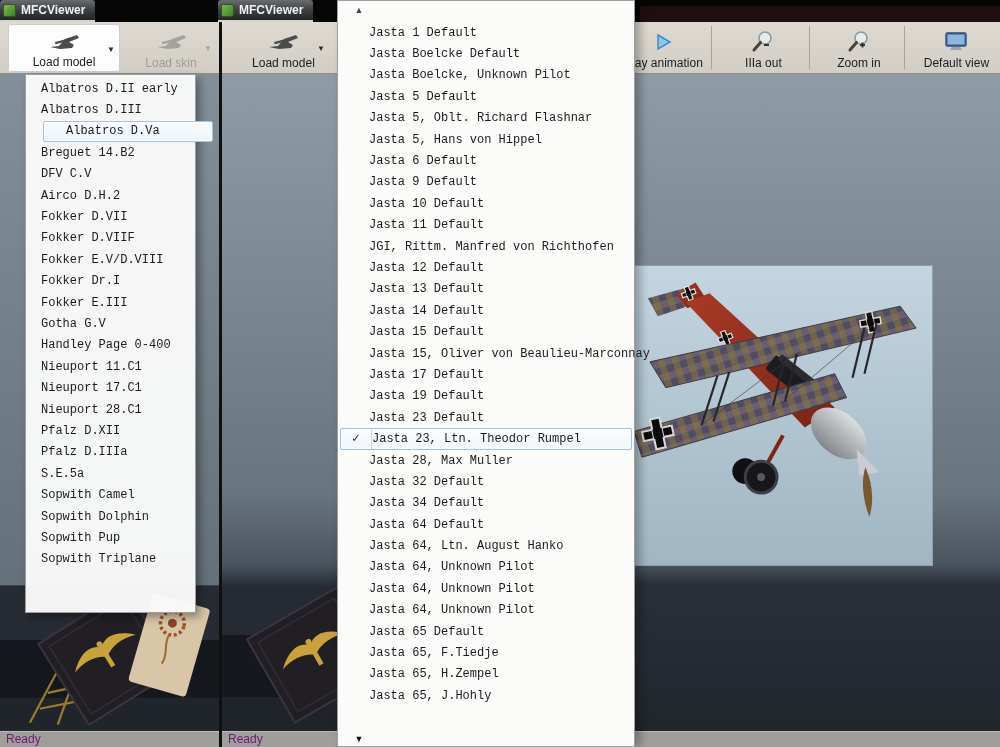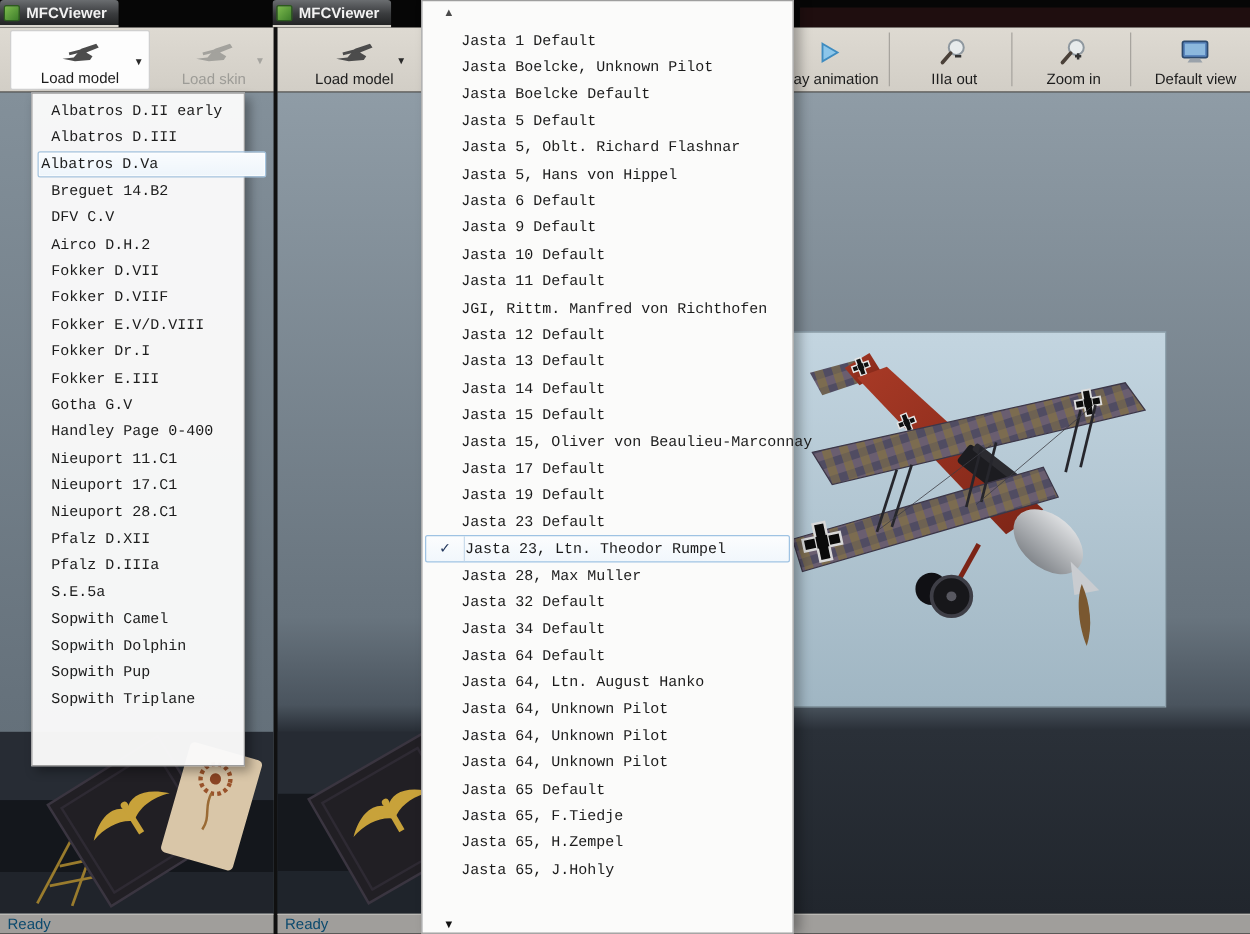--- a/index.html
+++ b/index.html
@@ -47,40 +47,40 @@
   .vp1 { background:linear-gradient(#83909a,#66727c 480px,#5d6972); }
   .vp2 { background:linear-gradient(#8f9ca6,#68747e 420px,#4a545e 490px,#2a3038 510px,#21262d); }
   .darkscene { position:absolute; left:0; top:511px; width:100%; height:146px; overflow:hidden; }
   .panel3d {
     position:absolute; left:411px; top:191px; width:300px; height:301px;
     background:linear-gradient(#c3d5e0,#a0b6c3); border:1px solid #8fa3ae;
   }
   
   .statusbar {
     position:absolute; left:0; bottom:0; right:0; height:16px; background:#a09e9b;
-    border-top:1px solid #bcbab6; color:#0c4a6e; padding:1px 6px; line-height:13px;
+    border-top:1px solid #bcbab6; color:#701a75; padding:1px 6px; line-height:13px;
   }
   
   .menu { position:absolute; background:#fbfbfa; border:1px solid #9e9e9e; z-index:50; }
   .model-menu {
     left:25px; top:74px; width:171px; height:539px; padding-top:3px;
     background:rgba(250,250,250,0.97); box-shadow:4px 4px 8px rgba(0,0,0,0.35); overflow:visible;
   }
   .skin-menu {
     left:337px; top:0; width:298px; height:747px; padding-top:21px;
     box-shadow:5px 0 9px rgba(0,0,0,0.30);
   }
   .mi { position:relative; height:21.4px; display:flex; align-items:center; cursor:default;font-family:Liberation Mono, monospace; }
   .model-menu .mi { padding-left:15px; }
   .skin-menu  .mi { padding-left:0; }
   .skin-menu .gut { width:31px; text-align:center; color:#21365c; font-size:13px; flex:0 0 auto; }
   .mi .lab { white-space:nowrap; }
   .model-menu .mi.sel {
     background:linear-gradient(#fafcfe,#eef5fb); border:1px solid #a5c4de; border-radius:2px;
-    margin-left:4px; margin-right:-18px; padding-left:2px; box-shadow:0 0 0 1px rgba(255,255,255,.6) inset;
+    margin-left:17px; margin-right:-18px; padding-left:22px; box-shadow:0 0 0 1px rgba(255,255,255,.6) inset;
   }
   .skin-menu .mi.chk {
     background:linear-gradient(#fcfdfe,#f1f7fc); border:1px solid #9fc3e3; border-radius:2px;
     margin:0 2px;
   }
   .skin-menu .mi.chk .gut { border-right:1px solid #cadcec; height:100%; line-height:20px; }
   .scroll-arrow { position:absolute; left:14px; width:14px; text-align:center; font-size:9px; color:#4a4a4a; }
   .sa-up { top:4px; }
   .sa-down { bottom:2px; color:#111; }
 </style>
@@ -401,25 +401,25 @@
 
 <div class="menu skin-menu">
   <div class="scroll-arrow sa-up">▲</div>
   <div class="scroll-arrow sa-down">▼</div>
 <div class="mi">
       <span class="gut"></span>
       <span class="lab">Jasta 1 Default</span>
     </div>
     <div class="mi">
       <span class="gut"></span>
+      <span class="lab">Jasta Boelcke Default</span>
+    </div>
+    <div class="mi">
+      <span class="gut"></span>
       <span class="lab">Jasta Boelcke, Unknown Pilot</span>
-    </div>
-    <div class="mi">
-      <span class="gut"></span>
-      <span class="lab">Jasta Boelcke Default</span>
     </div>
     <div class="mi">
       <span class="gut"></span>
       <span class="lab">Jasta 5 Default</span>
     </div>
     <div class="mi">
       <span class="gut"></span>
       <span class="lab">Jasta 5, Oblt. Richard Flashnar</span>
     </div>
     <div class="mi">

